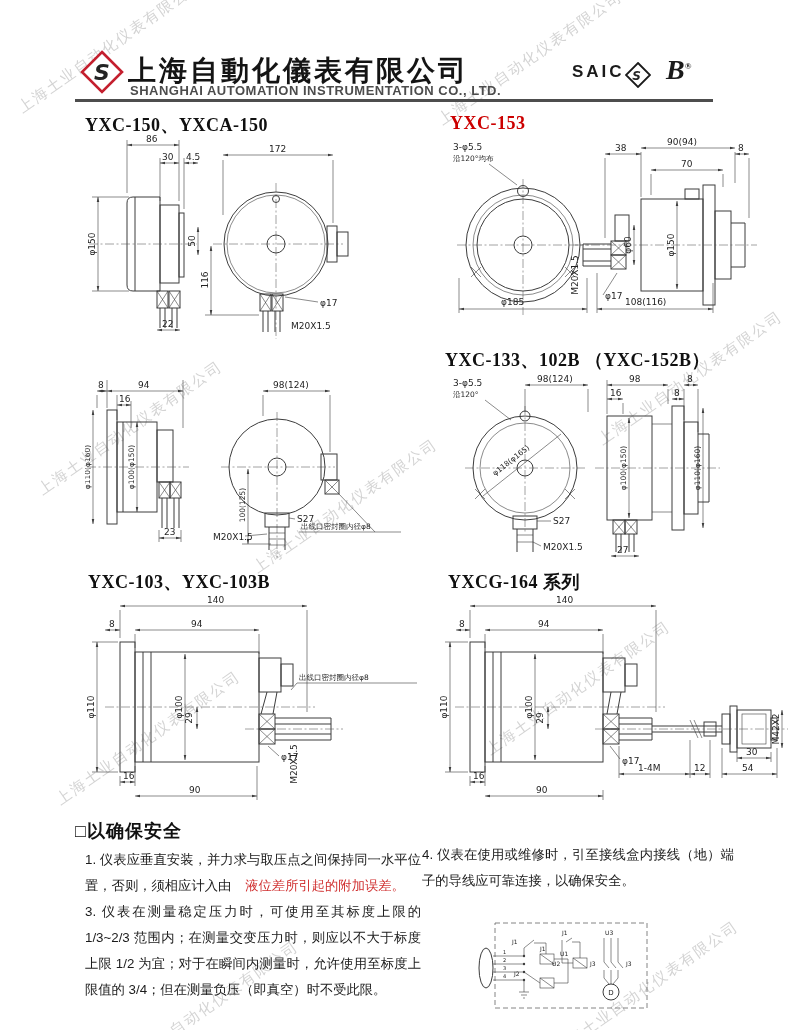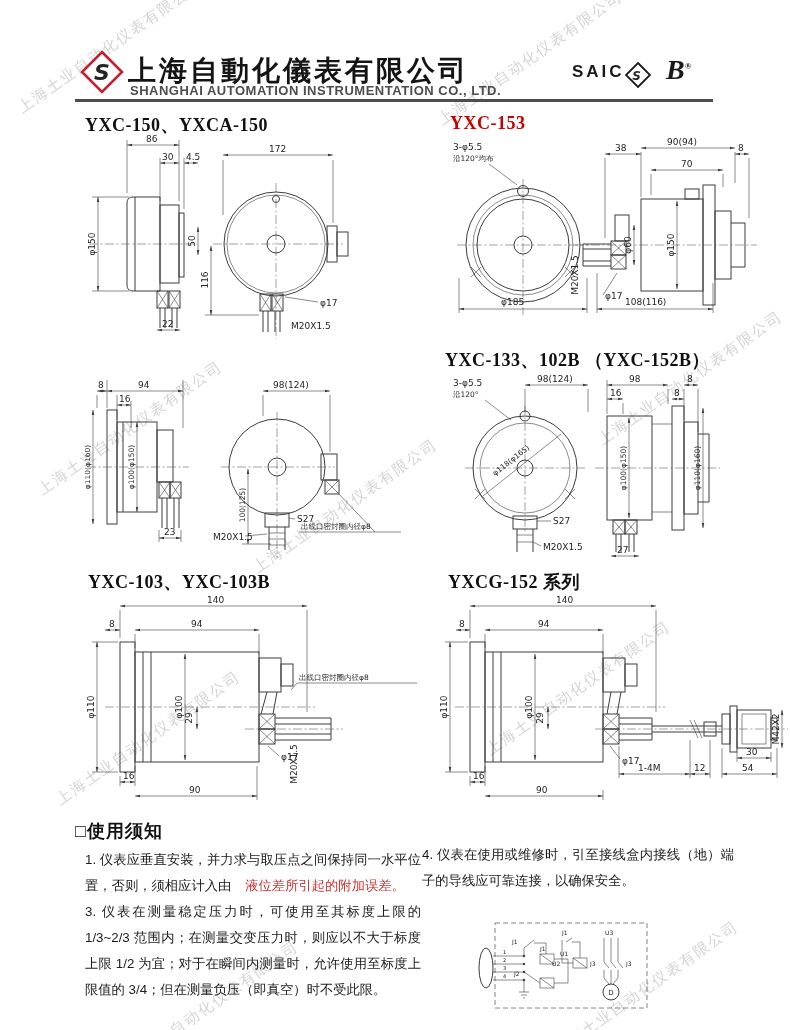--- a/index.html
+++ b/index.html
@@ -75,21 +75,21 @@
   </div>
   <div class="brand-b">
     <span>B</span><span class="brand-reg">®</span>
   </div>
   <div class="hrule"></div>
 
   <div class="dtitle" style="left:85px;top:113px">YXC-150、YXCA-150</div>
   <div class="dtitle red" style="left:450px;top:113px">YXC-153</div>
   <div class="dtitle" style="left:445px;top:348px">YXC-133、102B （YXC-152B）</div>
   <div class="dtitle" style="left:88px;top:570px">YXC-103、YXC-103B</div>
-  <div class="dtitle" style="left:448px;top:570px">YXCG-152 系列</div>
+  <div class="dtitle" style="left:448px;top:570px">YXCG-164 系列</div>
 
   <div class="dwg" style="left:85px;top:133px">
   <svg width="340" height="212" viewBox="0 0 340 212">
     <g>
       <path class="ln" d="M75,64 L48,64 Q42,64 42,70 L42,152 Q42,158 48,158 L75,158 Z"></path>
       <line class="ln" x1="50" y1="64" x2="50" y2="158"></line>
       <rect class="ln" x="75" y="72" width="19" height="78"></rect>
       <rect class="ln" x="94" y="80" width="5" height="64"></rect>
       <rect class="ln" x="72" y="158" width="11" height="17"></rect>
       <line class="xl" x1="72" y1="158" x2="83" y2="175"></line>
@@ -515,21 +515,21 @@
       <line class="dm" x1="30" y1="192" x2="45" y2="192"></line>
       <text class="dt" x="33" y="189">16</text>
       <line class="xl" x1="163" y1="200" x2="163" y2="210"></line>
       <line class="dm" x1="45" y1="206" x2="163" y2="206"></line>
       <text class="dt" x="96" y="203">90</text>
     </g>
   </svg>
   </div>
 
   <div class="sec-title">
-    <span>□</span><span>使用须知</span>
+    <span>□</span><span>以确保安全</span>
   </div>
 
   <div class="notes-col" style="left:85px;top:847px;width:336px">
     <p><span>1. 仪表应垂直安装，并力求与取压点之间保持同一水平位置，否则，须相应计入由</span><span class="red-inline">液位差所引起的附加误差。</span></p>
     <p>3. 仪表在测量稳定压力时，可使用至其标度上限的 1/3~2/3 范围内；在测量交变压力时，则应以不大于标度上限 1/2 为宜；对于在瞬间内测量时，允许使用至标度上限值的 3/4；但在测量负压（即真空）时不受此限。</p>
   </div>
 
   <div class="notes-col" style="left:422px;top:842px;width:312px">
     <p>4. 仪表在使用或维修时，引至接线盒内接线（地）端子的导线应可靠连接，以确保安全。</p>
   </div>

